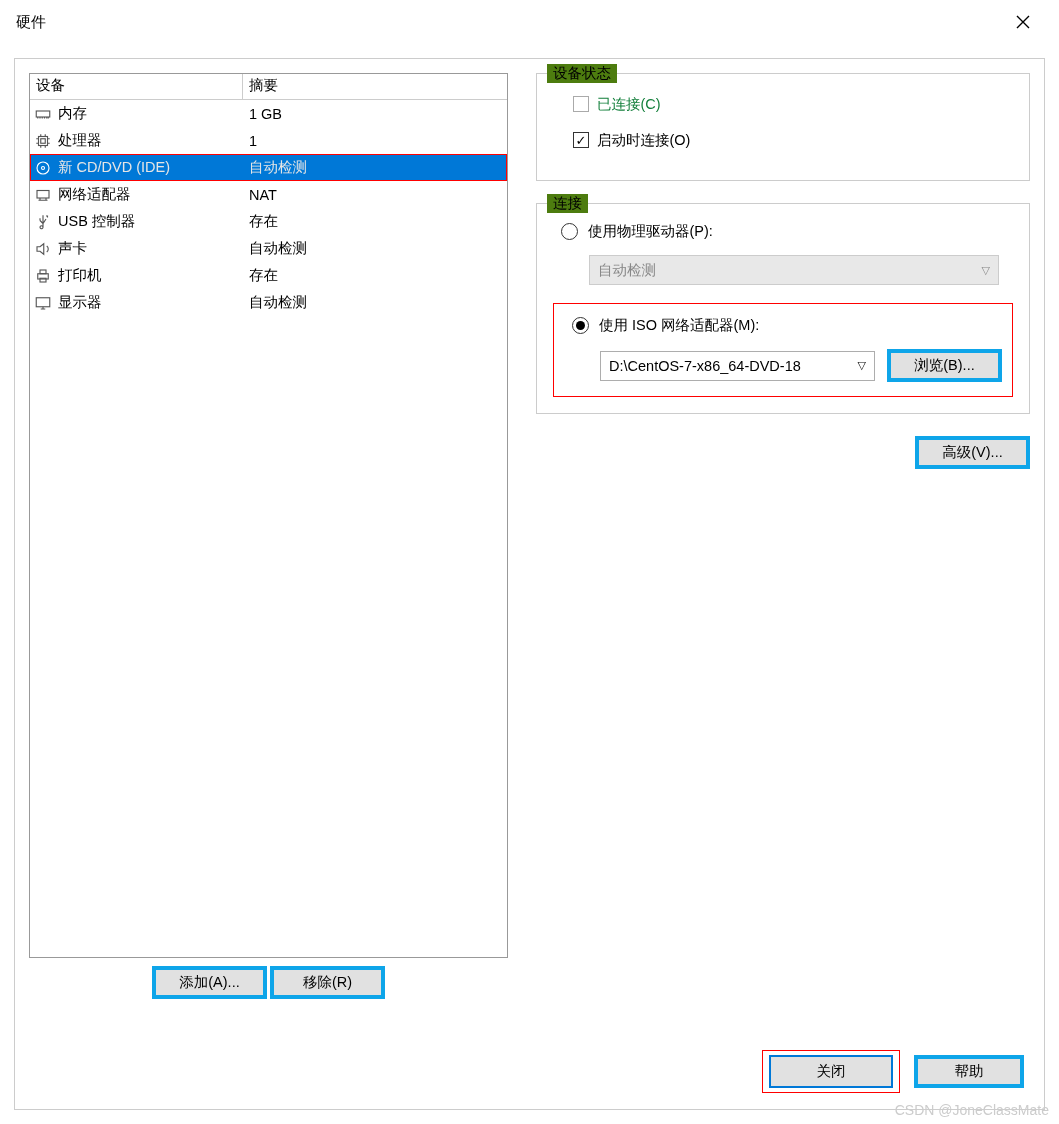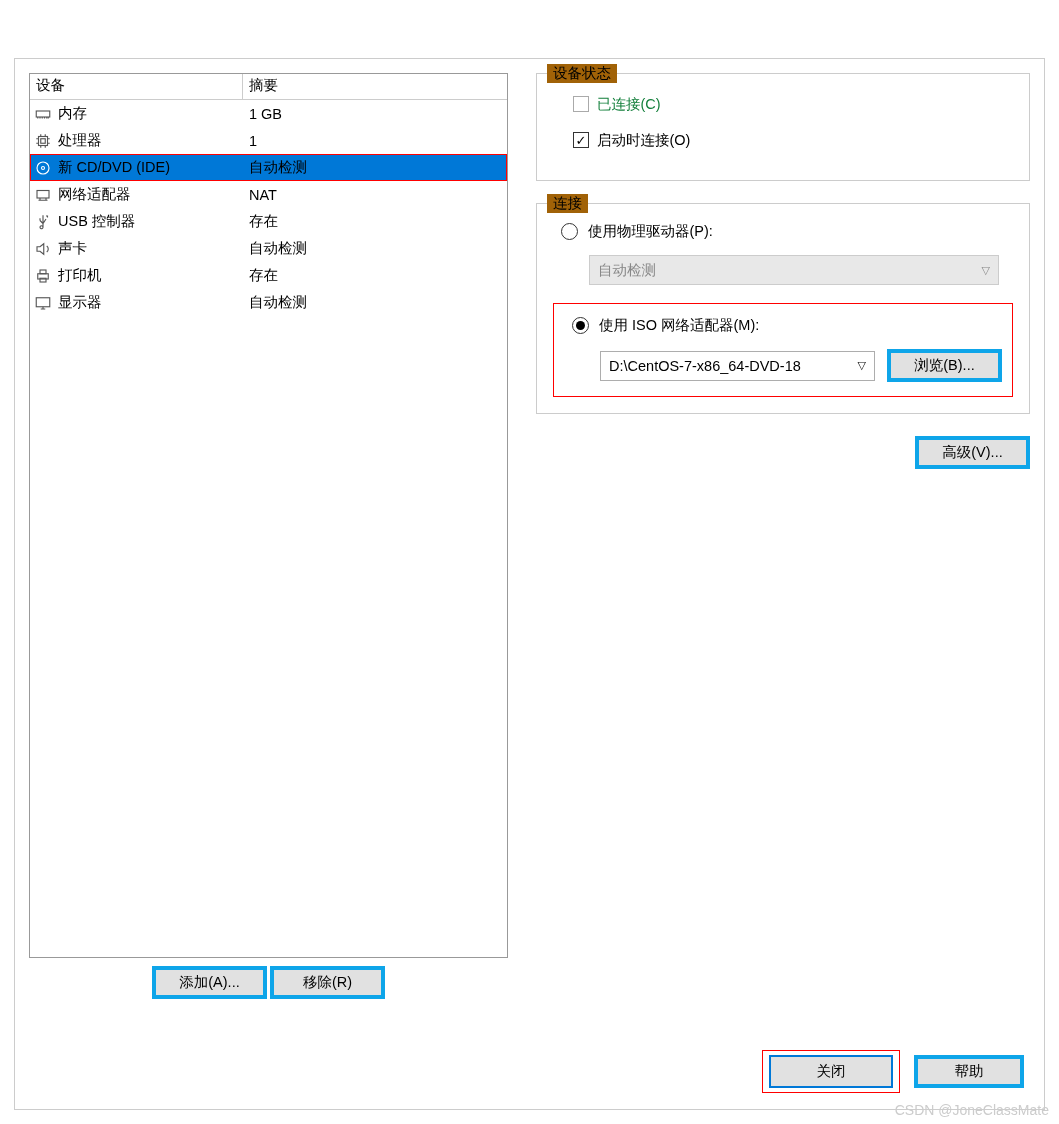--- a/index.html
+++ b/index.html
@@ -12,32 +12,32 @@
 
   .columns { display: flex; gap: 28px; height: calc(100% - 50px); }
   .left { width: 505px; display: flex; flex-direction: column; }
   .right { flex: 1; }
 
   .device-list { border: 1px solid #999; height: 915px; overflow: hidden; }
   .dev-header { display: flex; border-bottom: 1px solid #ccc; height: 26px; cursor: default; }
   .dev-header .col1 { width: 213px; padding: 2px 6px; border-right: 1px solid #ccc; }
   .dev-header .col2 { flex: 1; padding: 2px 6px; }
   .dev-row { display: flex; height: 27px; align-items: center; }
-  .dev-row.selected { background: #0078d7; color: #000000; }
+  .dev-row.selected { background: #0078d7; color: #e5e5e5; }
   .dev-row.hl { outline: 1px solid #f00; outline-offset: -1px; }
   .dev-row .col1 { width: 213px; display: flex; align-items: center; padding: 0 4px; gap: 6px; }
   .dev-row .col2 { flex: 1; padding: 0 6px; }
   .dev-icon { width: 18px; height: 18px; display: flex; align-items: center; justify-content: center; font-size: 14px; }
   .dev-row.selected .dev-icon svg { stroke: #fff; }
 
   .btn-row { display: flex; gap: 3px; justify-content: center; margin-top: 8px; }
   .btn { min-width: 115px; height: 33px; background: #e1e1e1; border: 4px solid #0ea5e9; display: flex; align-items: center; justify-content: center; cursor: pointer; padding: 0 12px; }
 
   .groupbox { border: 1px solid #ccc; padding: 14px 16px 16px; margin-bottom: 22px; position: relative; }
-  .groupbox .legend { position: absolute; top: -10px; left: 10px; background: #a16207; padding: 0 6px; }
+  .groupbox .legend { position: absolute; top: -10px; left: 10px; background: #4d7c0f; padding: 0 6px; }
   .checkbox-row { display: flex; align-items: center; gap: 8px; margin: 4px 0 12px 20px; height: 24px; }
   .cb { width: 16px; height: 16px; border: 1px solid #333; display: flex; align-items: center; justify-content: center; }
   .cb.disabled { border-color: #aaa; }
   .cb .check { font-size: 13px; line-height: 1; }
   .disabled-text { color: #15803d; }
 
   .radio-row { display: flex; align-items: center; gap: 10px; margin: 4px 0 14px 8px; }
   .radio { width: 17px; height: 17px; border: 1px solid #333; border-radius: 50%; display: flex; align-items: center; justify-content: center; }
   .radio .dot { width: 9px; height: 9px; border-radius: 50%; background: #000; }
 
@@ -56,20 +56,28 @@
   .red-box2 { border: 1.5px solid #f00; padding: 4px 6px; }
 
   .watermark { position: absolute; right: 10px; bottom: 6px; color: #ccc; font-size: 14px; pointer-events: none; }
 
   svg.i { width: 18px; height: 18px; stroke: #555; fill: none; stroke-width: 1.5; }
 </style>
 </head>
 <body>
 
 <div class="window">
+  <div class="titlebar">
+    <span class="title">硬件</span>
+    <div class="close">
+      <svg viewBox="0 0 16 16" width="16" height="16">
+          <path d="M2 2 L14 14 M14 2 L2 14" stroke="#000" stroke-width="1.4"></path>
+        </svg>
+    </div>
+  </div>
 
   <div class="body">
     <div class="columns">
 
       <div class="left">
         <div class="device-list">
           <div class="dev-header">
             <div class="col1">设备</div>
             <div class="col2">摘要</div>
           </div>

